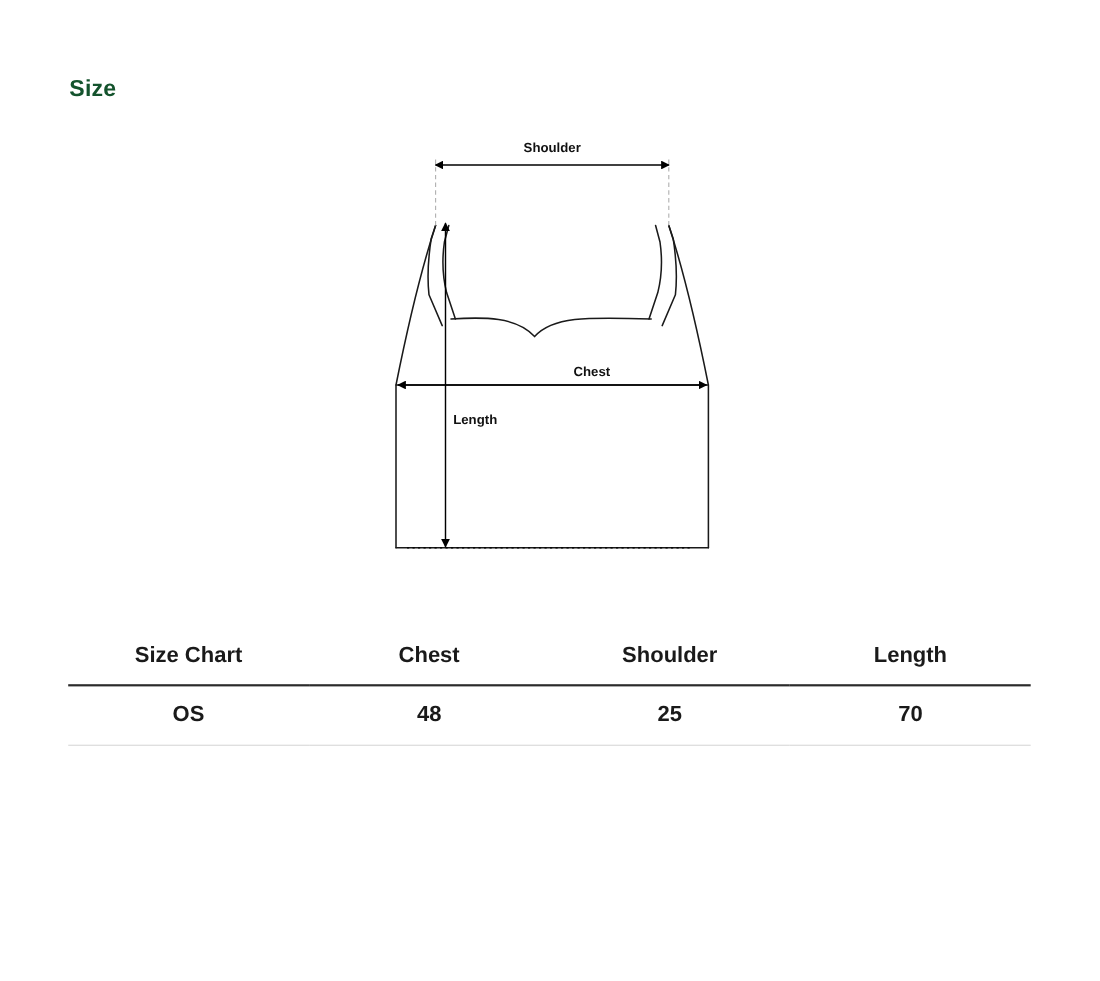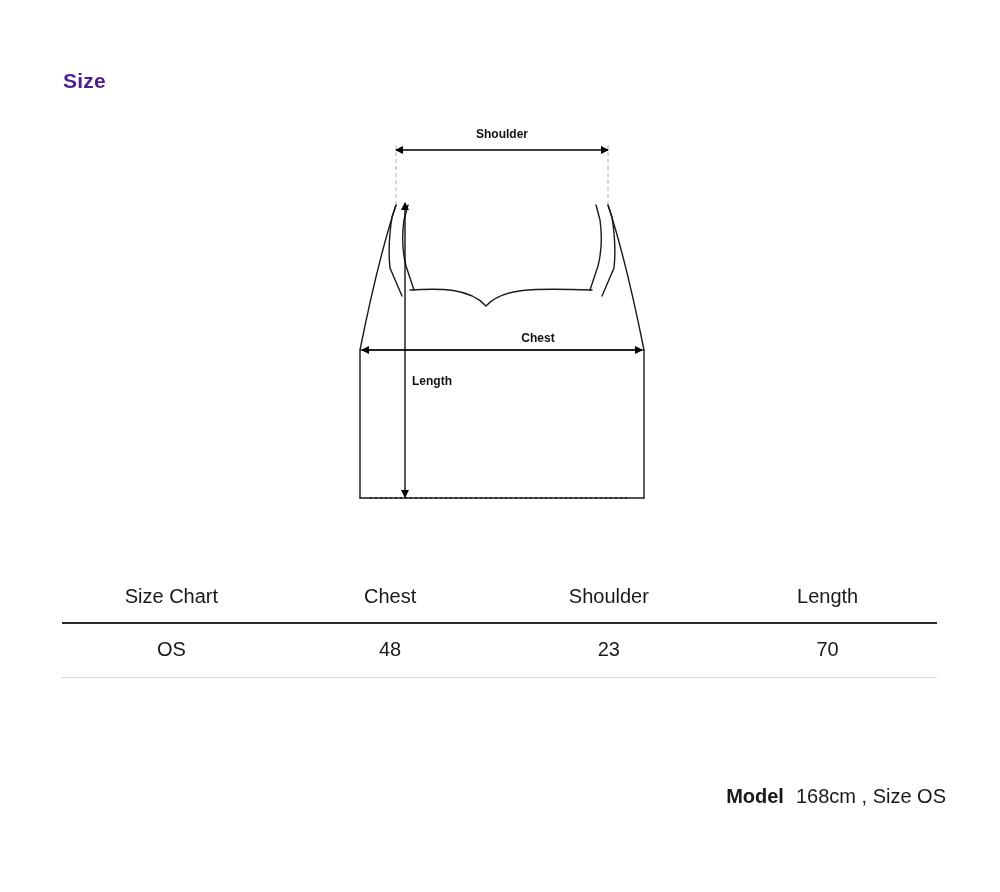--- a/index.html
+++ b/index.html
@@ -19,21 +19,21 @@
     position: absolute;
     inset: 0;
   }
   .size-title {
     position: absolute;
     left: 63px;
     top: 69px;
     font-size: 21px;
     font-weight: bold;
     letter-spacing: 0.2px;
-    color: #4c1d95;
+    color: #14532d;
   }
   .diagram {
     position: absolute;
     left: 330px;
     top: 110px;
     width: 360px;
     height: 420px;
   }
   .diagram svg {
     display: block;
@@ -45,21 +45,21 @@
     width: 875px;
   }
   table.size-table {
     width: 100%;
     border-collapse: collapse;
     table-layout: fixed;
   }
   table.size-table th,
   table.size-table td {
     text-align: center;
-    font-weight: normal;
+    font-weight: bold;
     font-size: 20px;
     color: #1a1a1a;
     margin-top: 23px;
   }
   table.size-table th {
     padding: 0 0 14px 0;
     border-bottom: 2px solid #2b2b2b;
   }
   table.size-table td {
     padding: 14px 0 16px 0;
@@ -149,24 +149,21 @@
           <th>Size Chart</th>
           <th>Chest</th>
           <th>Shoulder</th>
           <th>Length</th>
         </tr>
       </thead>
       <tbody>
         <tr>
           <td>OS</td>
           <td>48</td>
-          <td>23</td>
+          <td>25</td>
           <td>70</td>
         </tr>
       </tbody>
     </table>
   </div>
 
-  <div class="model-line">
-    <span class="model-label">Model</span><span class="model-value">168cm , Size OS</span>
-  </div>
 
 </div>
 
 </body></html>

